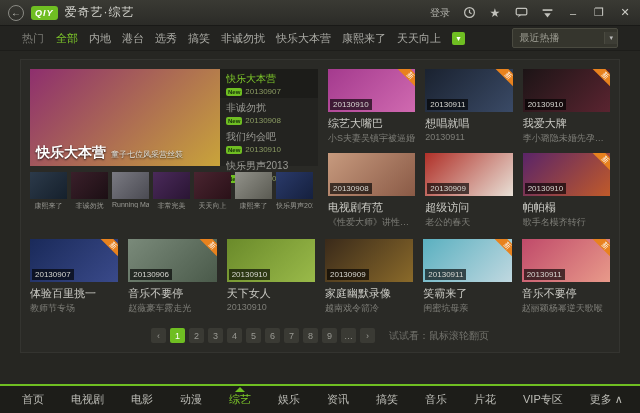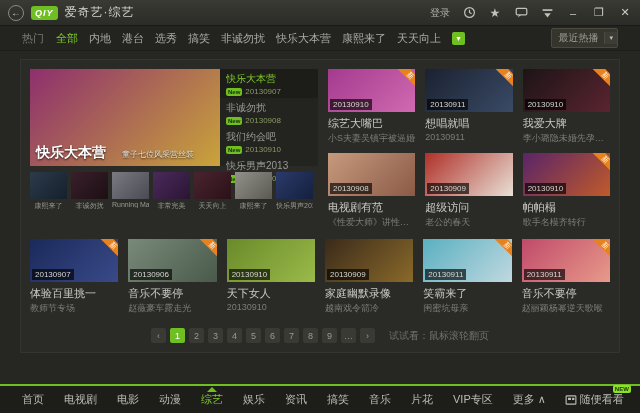--- a/index.html
+++ b/index.html
@@ -48,38 +48,38 @@
   }
   .filter-label { color:#7a7a74; margin-right:12px; }
   .filter-item { color:#aaaaa4; margin-right:11px; cursor:pointer; text-decoration:none; }
   .filter-item.active { color:#7ec82a; }
   .filter-check {
     width:13px; height:13px; background:#6fbe22; border-radius:2px; color:#fff;
     font-size:8px; display:flex; align-items:center; justify-content:center; cursor:pointer;
   }
   .sortbox {
     margin-left:auto; display:flex; align-items:center; background:#35352d;
-    border:1px solid #4a4a40; border-radius:2px; cursor:pointer;
+    border:1px solid #4a4a40; border-radius:2px; cursor:pointer;gap:39px;
   }
   .sortbox .sort-text { font-size:10px; color:#9a9a90; padding:2px 6px; }
   .sortbox .sort-arrow {
     border-left:1px solid #4a4a40; padding:2px 4px; font-size:7px; color:#bbb;
     background:#3d3d35;
   }
   
   .content { padding:8px 20px 0 20px; }
   .panel { background:#2a2a26; border:1px solid #343430; padding:9px; }
   .main-top { display:grid; grid-template-columns:288px 1fr 1fr 1fr; gap:8px 10px; }
   .feature-cell { grid-row:1 / span 2; }
   .feature-box { display:flex; height:97px; }
   .feature-img { width:190px; position:relative; overflow:hidden; }
   .feature-caption { position:absolute; left:6px; bottom:4px; display:flex; align-items:baseline;
     text-shadow:0 1px 2px rgba(0,0,0,.8); }
   .feature-title { font-size:14px; font-weight:bold; color:#fff; }
-  .feature-sub { font-size:8px; color:#e0e0da; margin-left:16px; }
+  .feature-sub { font-size:8px; color:#e0e0da; margin-left:5px; }
   .ep-list { width:98px; background:#232320; display:flex; flex-direction:column; }
   .ep-item { flex:1; padding:3px 6px 2px 6px; cursor:pointer; }
   .ep-item.active { background:#1c1c19; }
   .ep-title { font-size:10px; color:#9a9a94; white-space:nowrap; overflow:hidden; }
   .ep-item.active .ep-title { color:#7ec82a; }
   .ep-meta { display:flex; align-items:center; gap:3px; margin-top:1px; }
   .ep-badge { background:#6fbe22; color:#17320a; font-size:6px; font-weight:bold;
     padding:0 2px; border-radius:2px; line-height:8px; }
   .ep-date { font-size:8px; color:#8a9a62; }
   .thumb-row { display:flex; gap:4px; margin-top:6px; }
@@ -103,21 +103,21 @@
   .pager { display:flex; align-items:center; justify-content:center; gap:4px; margin-top:13px; }
   .page-btn { min-width:15px; height:15px; background:#3a3a34; color:#9a9a94; font-size:9px;
     display:flex; align-items:center; justify-content:center; border-radius:2px;
     cursor:pointer; padding:0 3px; }
   .page-btn.current { background:#6fbe22; color:#fff; }
   .pager-hint { font-size:10px; color:#73736d; margin-left:10px; }
   
   .bottomnav {
     position:absolute; bottom:0; left:0; width:640px; height:29px;
     background:#1d1d19; border-top:2px solid #6fbe22;
-    display:flex; align-items:center; padding:0 12px; gap:0;margin-top:46px;
+    display:flex; align-items:center; padding:0 12px; gap:7px;margin-top:46px;
   }
   .nav-item { position:relative; font-size:11px; color:#bcbcb6; cursor:pointer;
     padding:0 10px; white-space:nowrap; }
   .nav-item.active { color:#7ec82a; font-weight:normal; }
   .nav-item.active::before {
     content:''; position:absolute; top:-10px; left:50%; margin-left:-5px;
     border:5px solid transparent; border-bottom:5px solid #6fbe22;
   }
   .nav-tool { display:flex; align-items:center; gap:3px; font-size:11px; color:#bcbcb6;
     cursor:pointer; padding:0 9px; position:relative; white-space:nowrap; }

